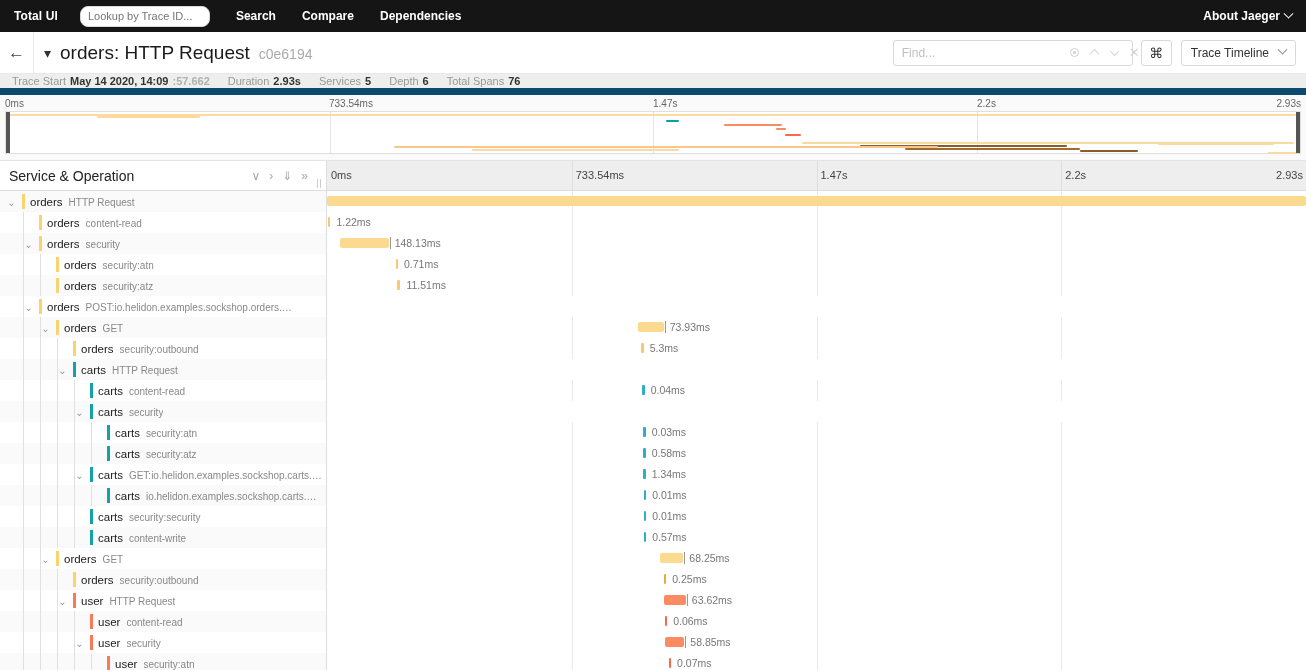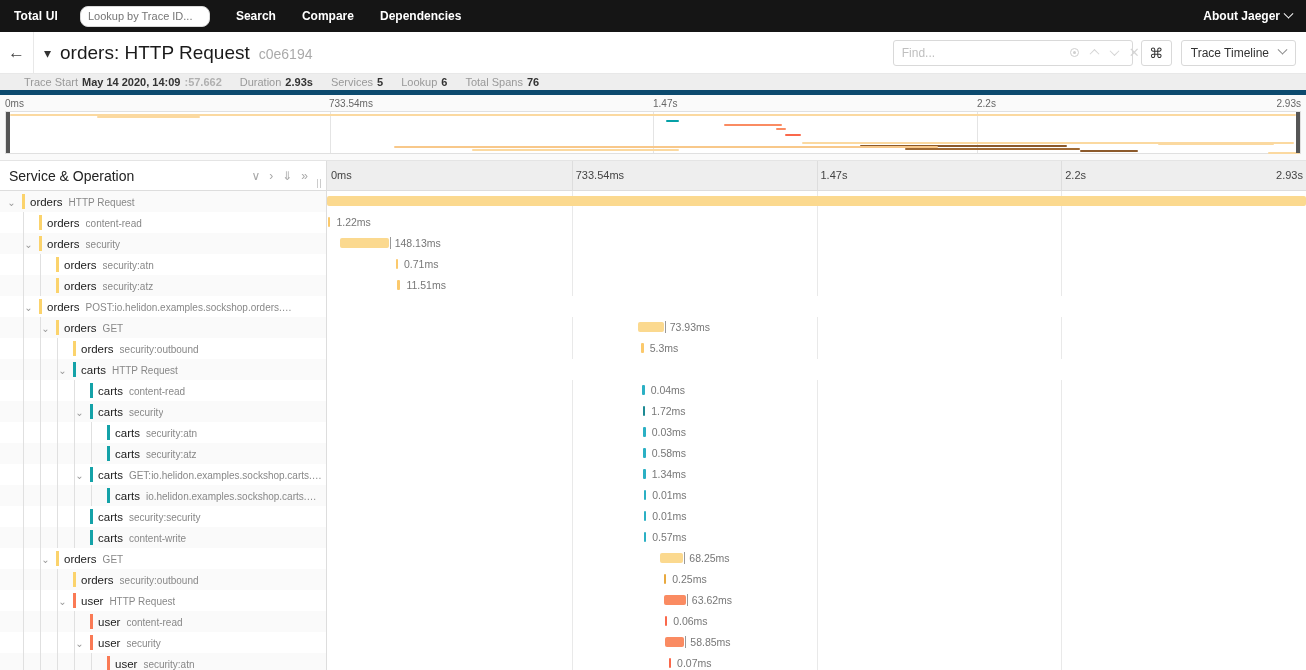--- a/index.html
+++ b/index.html
@@ -76,22 +76,22 @@
     cursor: pointer; background: #fff;
   }
   .viewbtn {
     margin-left: 9px; height: 26px; border: 1px solid #d9d9d9; border-radius: 3px;
     display: flex; align-items: center; gap: 10px; padding: 0 9px; font-size: 12px; color: #333;
     cursor: pointer; background: #fff;
   }
 
   
   .summary {
-    height: 21px; background: #eee; border-bottom: 5px solid #0c4a6e;
-    display: flex; align-items: center; padding-left: 15px; font-size: 11px; color: #999;
+    height: 21px; background: #eee; border-bottom: 7px solid #0c4a6e;
+    display: flex; align-items: center; padding-left: 3px; font-size: 11px; color: #999;
   }
   .sumitem { display: flex; align-items: center; gap: 4px; padding: 0 9px; }
   .sumlabel { color: #999; }
   .sumval { color: #333; font-weight: bold; }
   .sumval.light { color: #b0b0b0; font-weight: bold; }
 
   
   .minimap { height: 66px; background: #fafafa; position: relative; border-bottom: 1px solid #e4e4e4; }
   .mm-ticks { position: relative; height: 16px; }
   .mm-tick { position: absolute; top: 3px; font-size: 10px; color: #666; }
@@ -213,21 +213,21 @@
   </div>
   <div class="sumitem">
     <span class="sumlabel">Duration</span>
     <span class="sumval">2.93s</span>
   </div>
   <div class="sumitem">
     <span class="sumlabel">Services</span>
     <span class="sumval">5</span>
   </div>
   <div class="sumitem">
-    <span class="sumlabel">Lookup</span>
+    <span class="sumlabel">Depth</span>
     <span class="sumval">6</span>
   </div>
   <div class="sumitem">
     <span class="sumlabel">Total Spans</span>
     <span class="sumval">76</span>
   </div>
 </div>
 
 <div class="minimap">
   <div class="mm-ticks" id="mm-ticks">
@@ -462,27 +462,20 @@
         <div class="guide" style="left: 40px;"></div>
         <div class="guide" style="left: 57px;"></div>
         <div class="guide" style="left: 74px;"></div>
         <div class="twist" style="left: 73px;">⌄</div>
         <div class="svcbar" style="left: 90px; background: rgb(20, 162, 168);"></div>
         <div class="label" style="left: 98px; right: 4px;">
           <span class="svcname">carts</span>
           <span class="opname">security</span>
         </div>
       </div>
-      <div class="row-right">
-        <div class="rr-grid" style="left: 25%;"></div>
-        <div class="rr-grid" style="left: 50%;"></div>
-        <div class="rr-grid" style="left: 75%;"></div>
-        <div class="bar tiny" style="left: 32.25%; width: 0.25%; background: rgb(29, 138, 147);"></div>
-        <div class="durlabel" style="left: calc(32.5% + 6px);">1.72ms</div>
-      </div>
     </div>
     <div class="row">
       <div class="row-left">
         <div class="guide" style="left: 23px;"></div>
         <div class="guide" style="left: 40px;"></div>
         <div class="guide" style="left: 57px;"></div>
         <div class="guide" style="left: 74px;"></div>
         <div class="guide" style="left: 91px;"></div>
         <div class="svcbar" style="left: 107px; background: rgb(20, 162, 168);"></div>
         <div class="label" style="left: 115px; right: 4px;">

